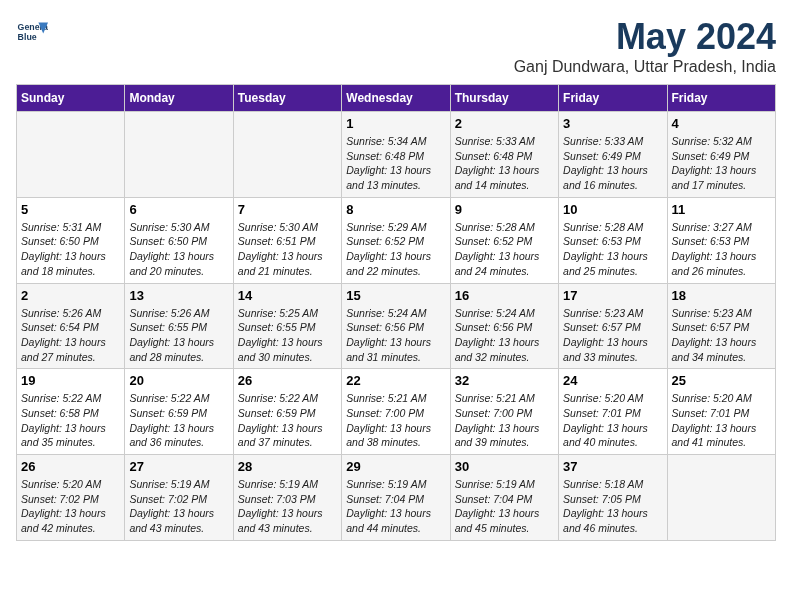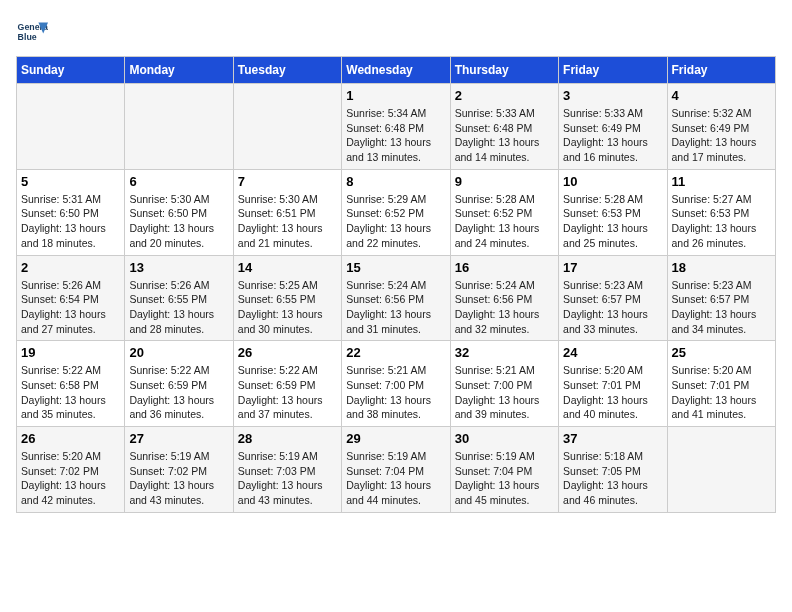--- a/index.html
+++ b/index.html
@@ -37,21 +37,21 @@
       font-size: 16px;
       color: #333;
       font-weight: normal;
     }
     table {
       width: 100%;
       border-collapse: collapse;
       font-size: 11px;
     }
     thead tr {
-      background-color: #1d4ed8;
+      background-color: #4c1d95;
       color: #fff;
     }
     thead th {
       padding: 6px 4px;
       text-align: left;
       font-size: 12px;
       border: 1px solid #ccc;
     }
     tbody td {
       border: 1px solid #ccc;
@@ -63,20 +63,21 @@
     .day-number {
       font-weight: bold;
       font-size: 13px;
       margin-bottom: 3px;
       color: #000;
     }
     .day-info {
       font-size: 10.5px;
       color: #222;
       line-height: 1.4;
+      font-style: italic;
     }
     tbody tr:nth-child(odd) td {
       background-color: #f5f5f5;
     }
     tbody tr:nth-child(even) td {
       background-color: #fff;
     }
     .empty-cell {
       background-color: #f5f5f5;
     }
@@ -86,20 +87,24 @@
 
 <div class="header-area">
   <div class="logo">
     <svg class="logo-icon" viewBox="0 0 40 40" width="40" height="40">
       <rect width="40" height="40" fill="white"></rect>
       <text x="2" y="18" font-size="11" font-weight="bold" fill="#1a3a5c">General</text>
       <text x="2" y="30" font-size="11" font-weight="bold" fill="#1a3a5c">Blue</text>
       <polygon points="28,8 40,8 34,22" fill="#3a7abf"></polygon>
     </svg>
   </div>
+  <div class="title-area">
+    <div class="month-title">May 2024</div>
+    <div class="location-title">Ganj Dundwara, Uttar Pradesh, India</div>
+  </div>
 </div>
 
 <table>
   <thead>
     <tr>
     <th>Sunday</th>
         <th>Monday</th>
         <th>Tuesday</th>
         <th>Wednesday</th>
         <th>Thursday</th>
@@ -179,21 +184,21 @@
         </td>
         <td>
           <div class="day-number">10</div>
           <div class="day-info" style="white-space: pre-line;">Sunrise: 5:28 AM
 Sunset: 6:53 PM
 Daylight: 13 hours
 and 25 minutes.</div>
         </td>
         <td>
           <div class="day-number">11</div>
-          <div class="day-info" style="white-space: pre-line;">Sunrise: 5:27 AM
+          <div class="day-info" style="white-space: pre-line;">Sunrise: 3:27 AM
 Sunset: 6:53 PM
 Daylight: 13 hours
 and 26 minutes.</div>
         </td>
       </tr>
       <tr>
         <td>
           <div class="day-number">2</div>
           <div class="day-info" style="white-space: pre-line;">Sunrise: 5:26 AM
 Sunset: 6:54 PM

